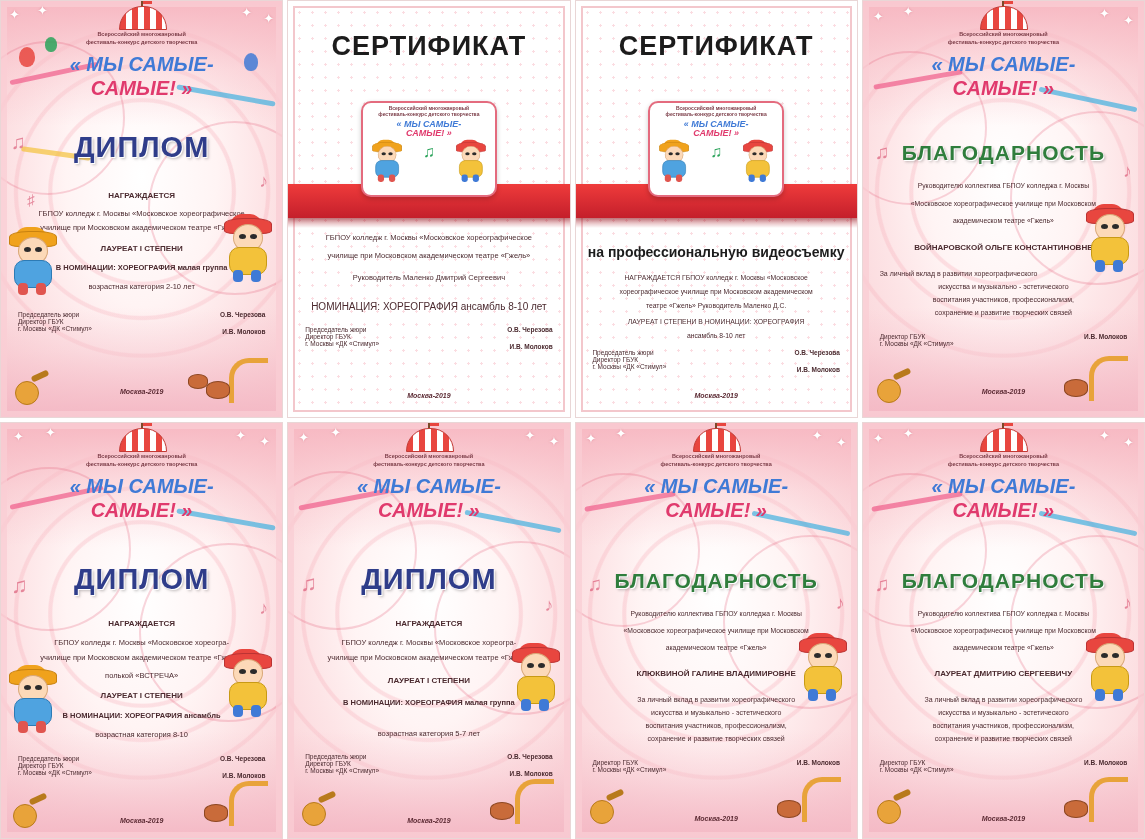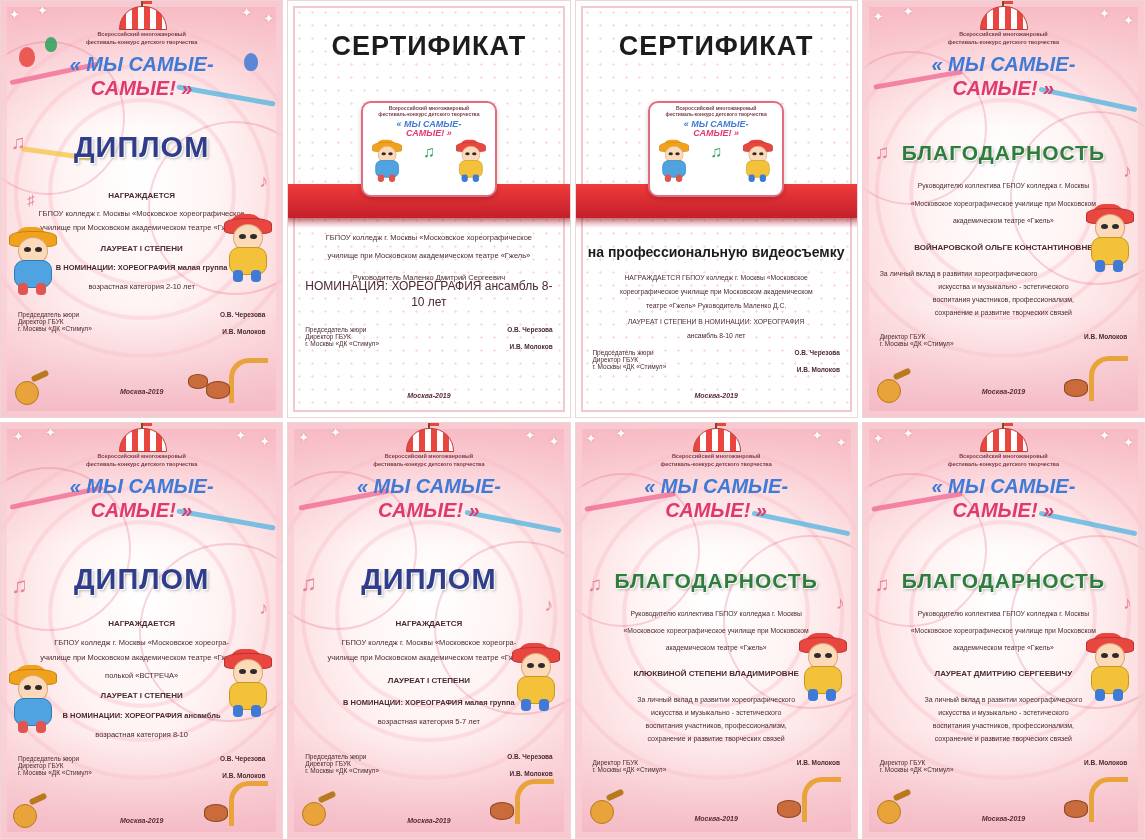--- a/index.html
+++ b/index.html
@@ -206,21 +206,21 @@
           <div class="body" style="background:#f3c23a;border-color:#c89a14"></div>
           <div class="leg" style="left:11px;background:#3f7ad6"></div>
             <div class="leg" style="left:29px;background:#3f7ad6"></div>
         </div>
       </div>
     </div>
 
     <div class="body" style="top:232px;font-size:7.5px">ГБПОУ колледж г. Москвы «Московское хореографическое</div>
     <div class="body" style="top:250px;font-size:7.5px">училище при Московском академическом театре «Гжель»</div>
     <div class="body" style="top:272px;font-size:7.5px">Руководитель Маленко Дмитрий Сергеевич</div>
-    <div class="body" style="top:277px;font-size:12px">НОМИНАЦИЯ: ХОРЕОГРАФИЯ ансамбль 8-10 лет</div>
+    <div class="body" style="top:299px;font-size:10px">НОМИНАЦИЯ: ХОРЕОГРАФИЯ ансамбль 8-10 лет</div>
 
     <div class="sign" style="top:325px;font-size:6.5px">
       <div class="row">
         <div class="left">
           <div>Председатель жюри</div>
           <div>Директор ГБУК</div>
           <div>г. Москвы «ДК «Стимул»</div>
         </div>
         <div class="right">
           <div style="font-weight:bold">О.В. Черезова</div>
@@ -475,21 +475,21 @@
     <div class="fest" style="top:38px;font-size:5.5px">фестиваль-конкурс детского творчества</div>
     <div class="logoline l1" style="top:52px;font-size:20px">« МЫ САМЫЕ-</div>
     <div class="logoline l2" style="top:76px;font-size:20px">САМЫЕ! »</div>
 
     <div class="title-big" style="top:140px;font-size:29px">ДИПЛОМ</div>
     <div class="body" style="top:196px;font-size:8px;font-weight:bold">НАГРАЖДАЕТСЯ</div>
     <div class="body" style="top:215px;font-size:7.5px">ГБПОУ колледж г. Москвы «Московское хореогра-</div>
     <div class="body" style="top:230px;font-size:7.5px">училище при Московском академическом театре «Гжель»</div>
     <div class="body" style="top:253px;font-size:8px;font-weight:bold">ЛАУРЕАТ I СТЕПЕНИ</div>
     <div class="body" style="top:275px;font-size:7.5px;font-weight:bold">В НОМИНАЦИИ: ХОРЕОГРАФИЯ малая группа</div>
-    <div class="body" style="top:294px;font-size:7.5px">возрастная категория 5-7 лет</div>
+    <div class="body" style="top:306px;font-size:7.5px">возрастная категория 5-7 лет</div>
 
     <div class="kid" style="right:8px;top:222px">
       <div class="hat2" style="background:#e8463f"></div>
         <div class="hat" style="background:#e8463f;border-color:#b33"></div>
       <div class="head"></div>
         <div class="eye" style="left:17px"></div>
         <div class="eye" style="left:28px"></div>
       <div class="body" style="background:#f3c23a;border-color:#c89a14"></div>
       <div class="leg" style="left:11px;background:#3f7ad6"></div>
         <div class="leg" style="left:29px;background:#3f7ad6"></div>
@@ -545,21 +545,21 @@
     <div class="fest" style="top:30px;font-size:5.5px">Всероссийский многожанровый</div>
     <div class="fest" style="top:38px;font-size:5.5px">фестиваль-конкурс детского творчества</div>
     <div class="logoline l1" style="top:52px;font-size:20px">« МЫ САМЫЕ-</div>
     <div class="logoline l2" style="top:76px;font-size:20px">САМЫЕ! »</div>
 
     <div class="title-big title-thanks" style="top:146px;font-size:21px">БЛАГОДАРНОСТЬ</div>
 
     <div class="body" style="top:186px;font-size:6.8px">Руководителю коллектива ГБПОУ колледжа г. Москвы</div>
     <div class="body" style="top:203px;font-size:6.8px">«Московское хореографическое училище при Московском</div>
     <div class="body" style="top:220px;font-size:6.8px">академическом театре «Гжель»</div>
-    <div class="body" style="top:246px;font-size:8px;font-weight:bold">КЛЮКВИНОЙ СТЕПЕНИ ВЛАДИМИРОВНЕ</div>
+    <div class="body" style="top:246px;font-size:8px;font-weight:bold">КЛЮКВИНОЙ ГАЛИНЕ ВЛАДИМИРОВНЕ</div>
     <div class="body" style="top:272px;font-size:7px">За личный вклад в развитии хореографического</div>
     <div class="body" style="top:285px;font-size:7px">искусства  и  музыкально -  эстетического</div>
     <div class="body" style="top:298px;font-size:7px">воспитания   участников,   профессионализм,</div>
     <div class="body" style="top:311px;font-size:7px">сохранение и развитие творческих связей</div>
 
     <div class="kid" style="right:8px;top:212px">
       <div class="hat2" style="background:#e8463f"></div>
         <div class="hat" style="background:#e8463f;border-color:#b33"></div>
       <div class="head"></div>
         <div class="eye" style="left:17px"></div>

